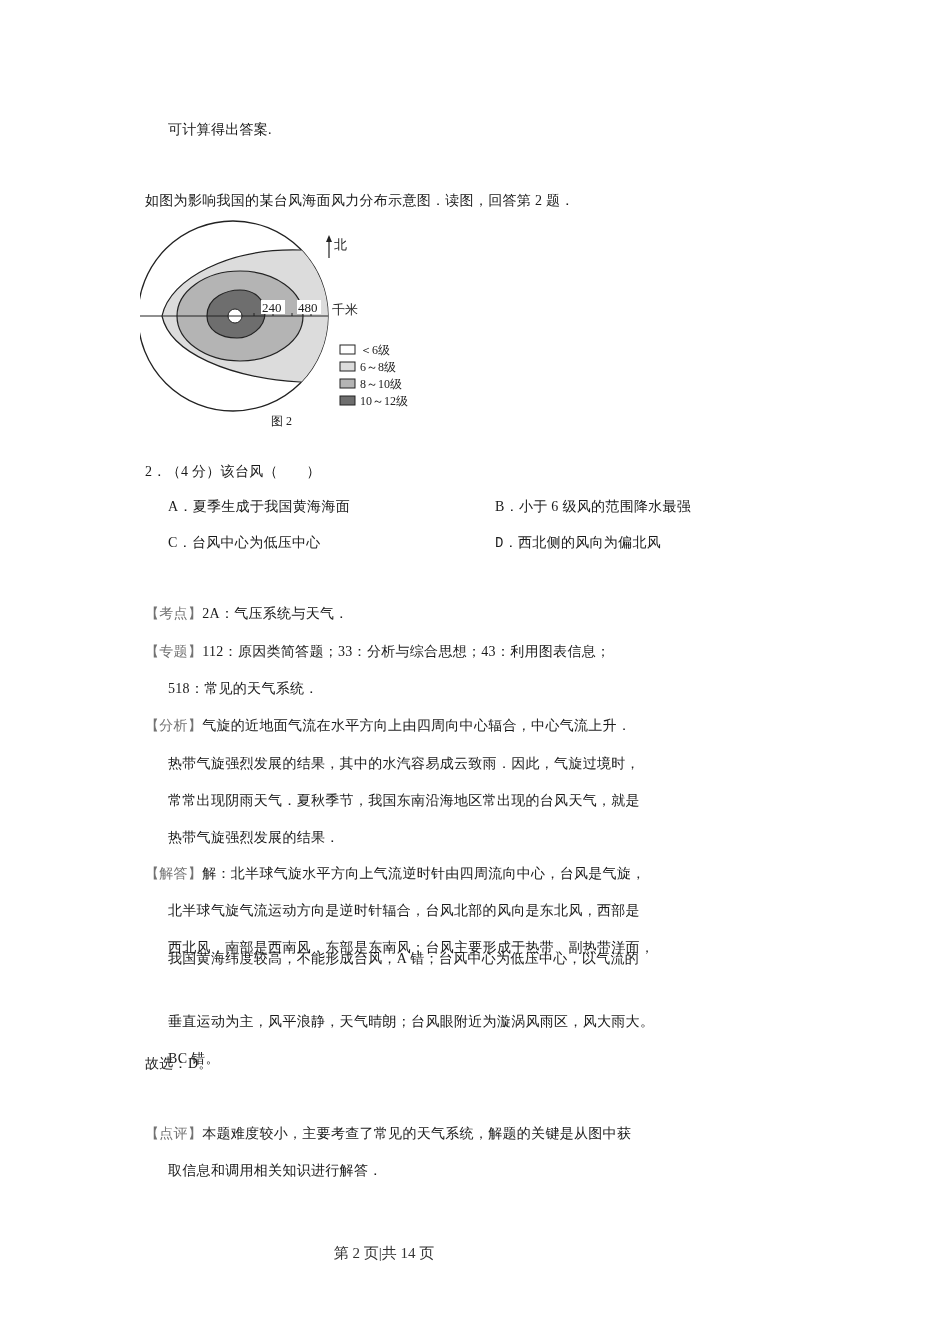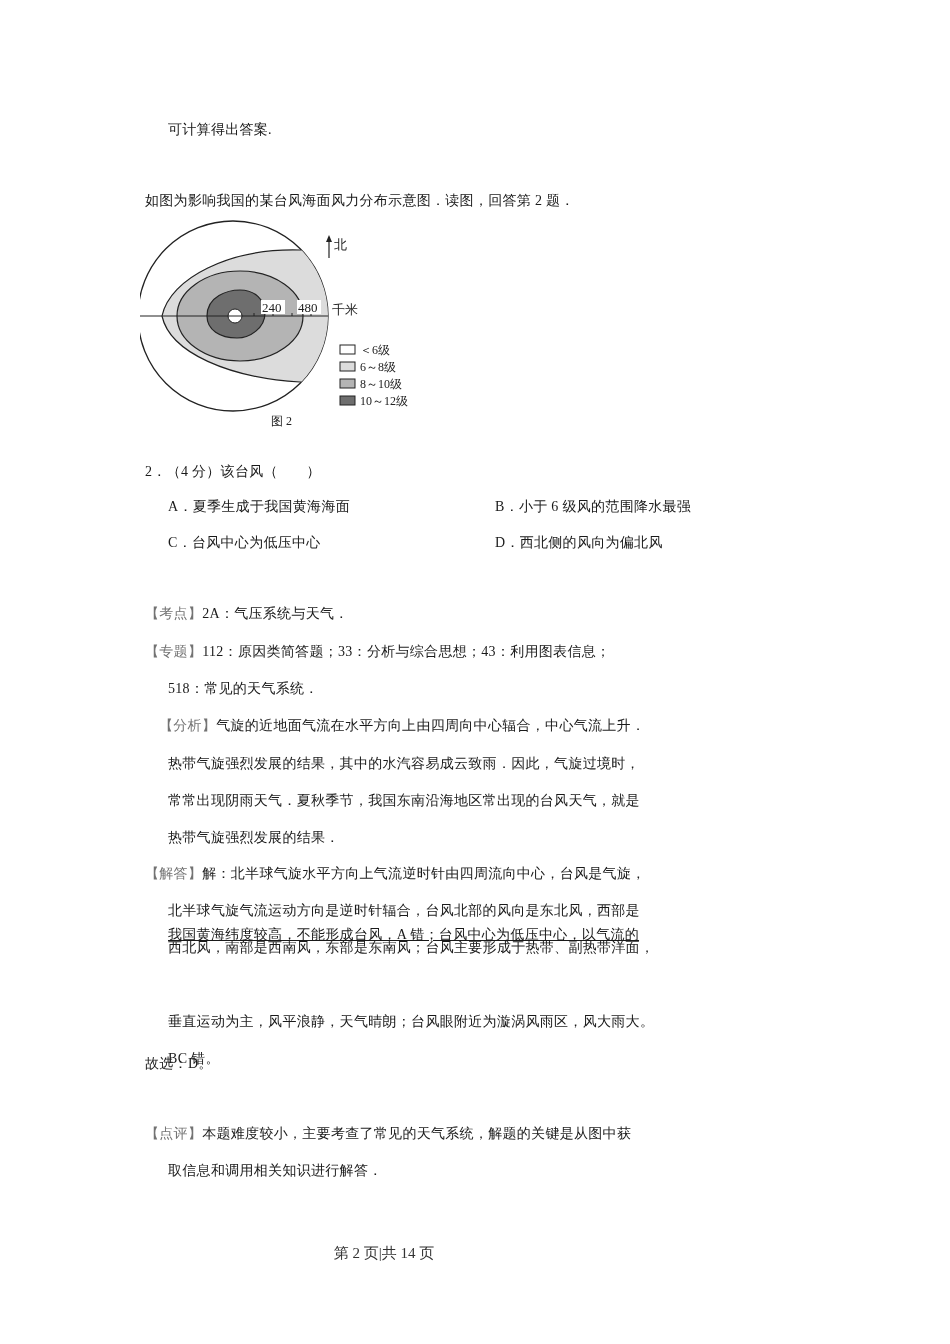--- a/index.html
+++ b/index.html
@@ -73,44 +73,44 @@
       <text class="fig-text" x="220" y="187" font-size="12">10～12级</text>
     </g>
     <text class="fig-text" x="131" y="207" font-size="12">图 2</text>
   </svg>
 </div>
 
 <div class="line" style="left:145px; top:460px;">2．（4 分）该台风（　　）</div>
 <div class="line" style="left:168px; top:495px;">A．夏季生成于我国黄海海面</div>
 <div class="line" style="left:495px; top:495px;">B．小于 6 级风的范围降水最强</div>
 <div class="line" style="left:168px; top:531px;">C．台风中心为低压中心</div>
-<div class="line" style="left:495px; top:531px;">D．西北侧的风向为偏北风</div>
+<div class="line" style="left:495px; top:531px;font-family:Liberation Mono, monospace;">D．西北侧的风向为偏北风</div>
 
 <div class="line" style="left:145px; top:602px;">
   <span class="tag">【考点】</span><span>2A：气压系统与天气．</span>
 </div>
 
 <div class="line" style="left:145px; top:640px;">
   <span class="tag">【专题】</span><span>112：原因类简答题；33：分析与综合思想；43：利用图表信息；</span>
 </div>
 <div class="line" style="left:168px; top:677px;">518：常见的天气系统．</div>
 
-<div class="line" style="left:159px; top:714px;font-family:Liberation Serif, serif;">
+<div class="line" style="left:145px; top:714px;font-family:Liberation Serif, serif;">
   <span class="tag">【分析】</span><span>气旋的近地面气流在水平方向上由四周向中心辐合，中心气流上升．</span>
 </div>
 <div class="line" style="left:168px; top:752px;">热带气旋强烈发展的结果，其中的水汽容易成云致雨．因此，气旋过境时，</div>
 <div class="line" style="left:168px; top:789px;">常常出现阴雨天气．夏秋季节，我国东南沿海地区常出现的台风天气，就是</div>
 <div class="line" style="left:168px; top:826px;">热带气旋强烈发展的结果．</div>
 
 <div class="line" style="left:145px; top:862px;">
   <span class="tag">【解答】</span><span>解：北半球气旋水平方向上气流逆时针由四周流向中心，台风是气旋，</span>
 </div>
 <div class="line" style="left:168px; top:899px;">北半球气旋气流运动方向是逆时针辐合，台风北部的风向是东北风，西部是</div>
 <div class="line" style="left:168px; top:936px;">西北风，南部是西南风，东部是东南风；台风主要形成于热带、副热带洋面，</div>
-<div class="line" style="left:168px; top:923px;text-decoration:underline;">我国黄海纬度较高，不能形成台风，A 错；台风中心为低压中心，以气流的</div>
+<div class="line" style="left:168px; top:947px;">我国黄海纬度较高，不能形成台风，A 错；台风中心为低压中心，以气流的</div>
 <div class="line" style="left:168px; top:1010px;">垂直运动为主，风平浪静，天气晴朗；台风眼附近为漩涡风雨区，风大雨大。</div>
 <div class="line" style="left:168px; top:1047px;">BC 错。</div>
 
 <div class="line" style="left:145px; top:1052px;">故选：D。</div>
 
 <div class="line" style="left:145px; top:1122px;">
   <span class="tag">【点评】</span><span>本题难度较小，主要考查了常见的天气系统，解题的关键是从图中获</span>
 </div>
 <div class="line" style="left:168px; top:1159px;">取信息和调用相关知识进行解答．</div>
 

